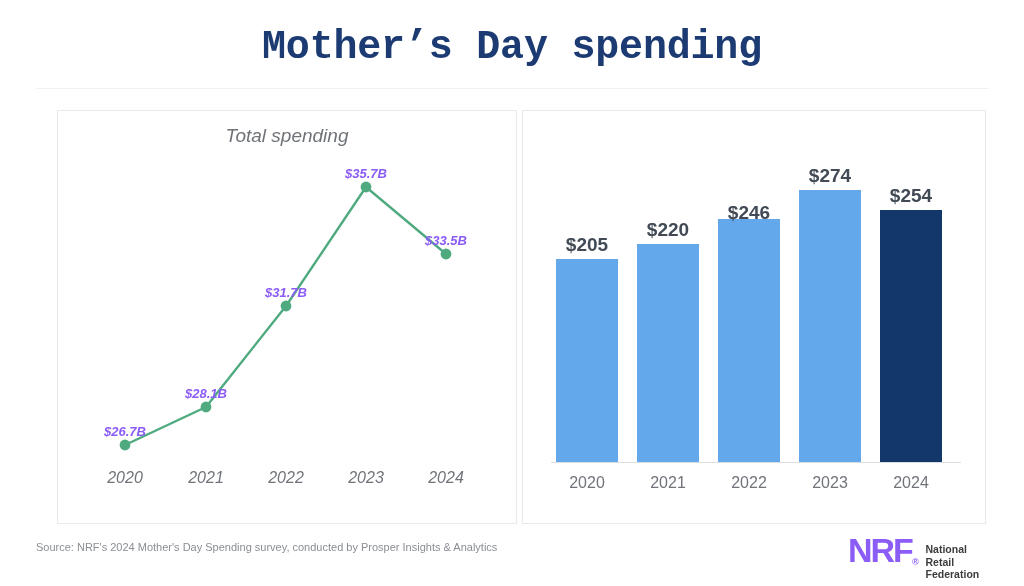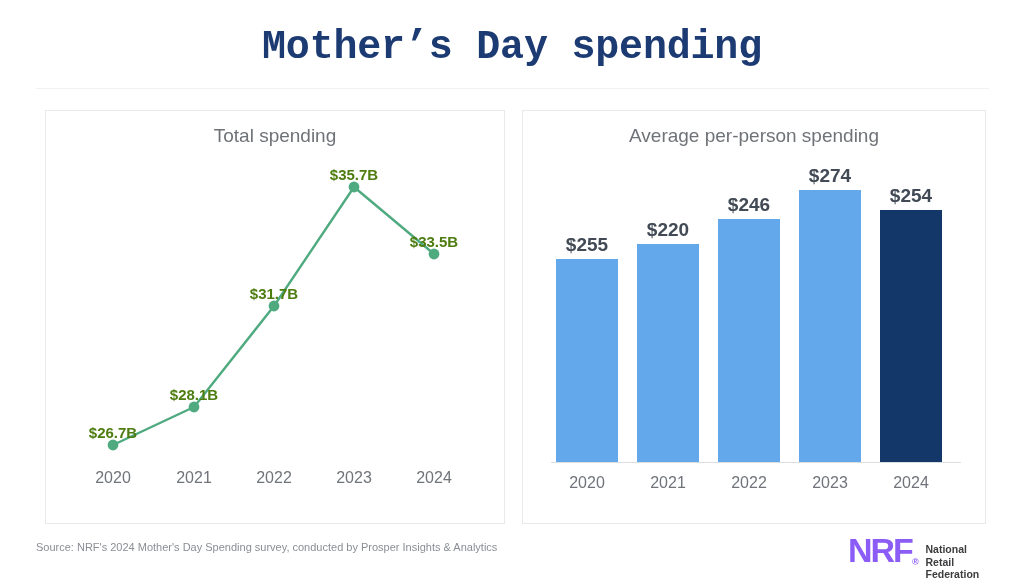--- a/index.html
+++ b/index.html
@@ -44,21 +44,21 @@
 
   
   .panel {
     position: absolute;
     top: 110px;
     height: 414px;
     background: #ffffff;
     border: 1px solid #e8e9ec;
     box-sizing: border-box;
   }
-  #panel-total      { left: 45px;  width: 460px; }
+  #panel-total      { left: 57px;  width: 460px; font-style: italic; }
   #panel-perperson  { left: 522px; width: 464px; }
 
   .panel-title {
     position: absolute;
     left: 0; top: 14px;
     width: 100%;
     text-align: center;
     font-size: 19px;
     color: #6f7378;
     font-weight: 400;
@@ -67,23 +67,23 @@
 
   
   #line-plot {
     position: absolute;
     left: 0; top: 0;
     width: 462px;
     height: 412px;
   }
   .line-label {
     position: absolute;
-    font-size: 15px;
-    font-weight: 700;
-    color: #4d7c0f;
+    font-size: 13px;
+    font-weight: 700;
+    color: #8b5cf6;
     white-space: nowrap;
     transform: translateX(-50%);
   }
   .axis-label {
     position: absolute;
     font-size: 16px;
     color: #70747a;
     white-space: nowrap;
     transform: translateX(-50%);
   }
@@ -201,38 +201,37 @@
 
     <div class="axis-label" style="left:67px;  top:358px;">2020</div>
     <div class="axis-label" style="left:148px; top:358px;">2021</div>
     <div class="axis-label" style="left:228px; top:358px;">2022</div>
     <div class="axis-label" style="left:308px; top:358px;">2023</div>
     <div class="axis-label" style="left:388px; top:358px;">2024</div>
   </div>
 </div>
 
 <div class="panel" id="panel-perperson">
-  <div class="panel-title">Average per-person spending</div>
   <div id="bars-area">
 
     <div id="bar-baseline"></div>
 
     <div class="bar-col" style="left:33px;">
       <div class="bar-rect" style="height:203px; background:#64a8ec;"></div>
-      <div class="bar-value" style="bottom:206px;">$255</div>
+      <div class="bar-value" style="bottom:206px;">$205</div>
     </div>
 
     <div class="bar-col" style="left:114px;">
       <div class="bar-rect" style="height:218px; background:#64a8ec;"></div>
       <div class="bar-value" style="bottom:221px;">$220</div>
     </div>
 
     <div class="bar-col" style="left:195px;">
       <div class="bar-rect" style="height:243px; background:#64a8ec;"></div>
-      <div class="bar-value" style="bottom:246px;">$246</div>
+      <div class="bar-value" style="bottom:238px;">$246</div>
     </div>
 
     <div class="bar-col" style="left:276px;">
       <div class="bar-rect" style="height:272px; background:#64a8ec;"></div>
       <div class="bar-value" style="bottom:275px;">$274</div>
     </div>
 
     <div class="bar-col" style="left:357px;">
       <div class="bar-rect" style="height:252px; background:#123768;"></div>
       <div class="bar-value" style="bottom:255px;">$254</div>

